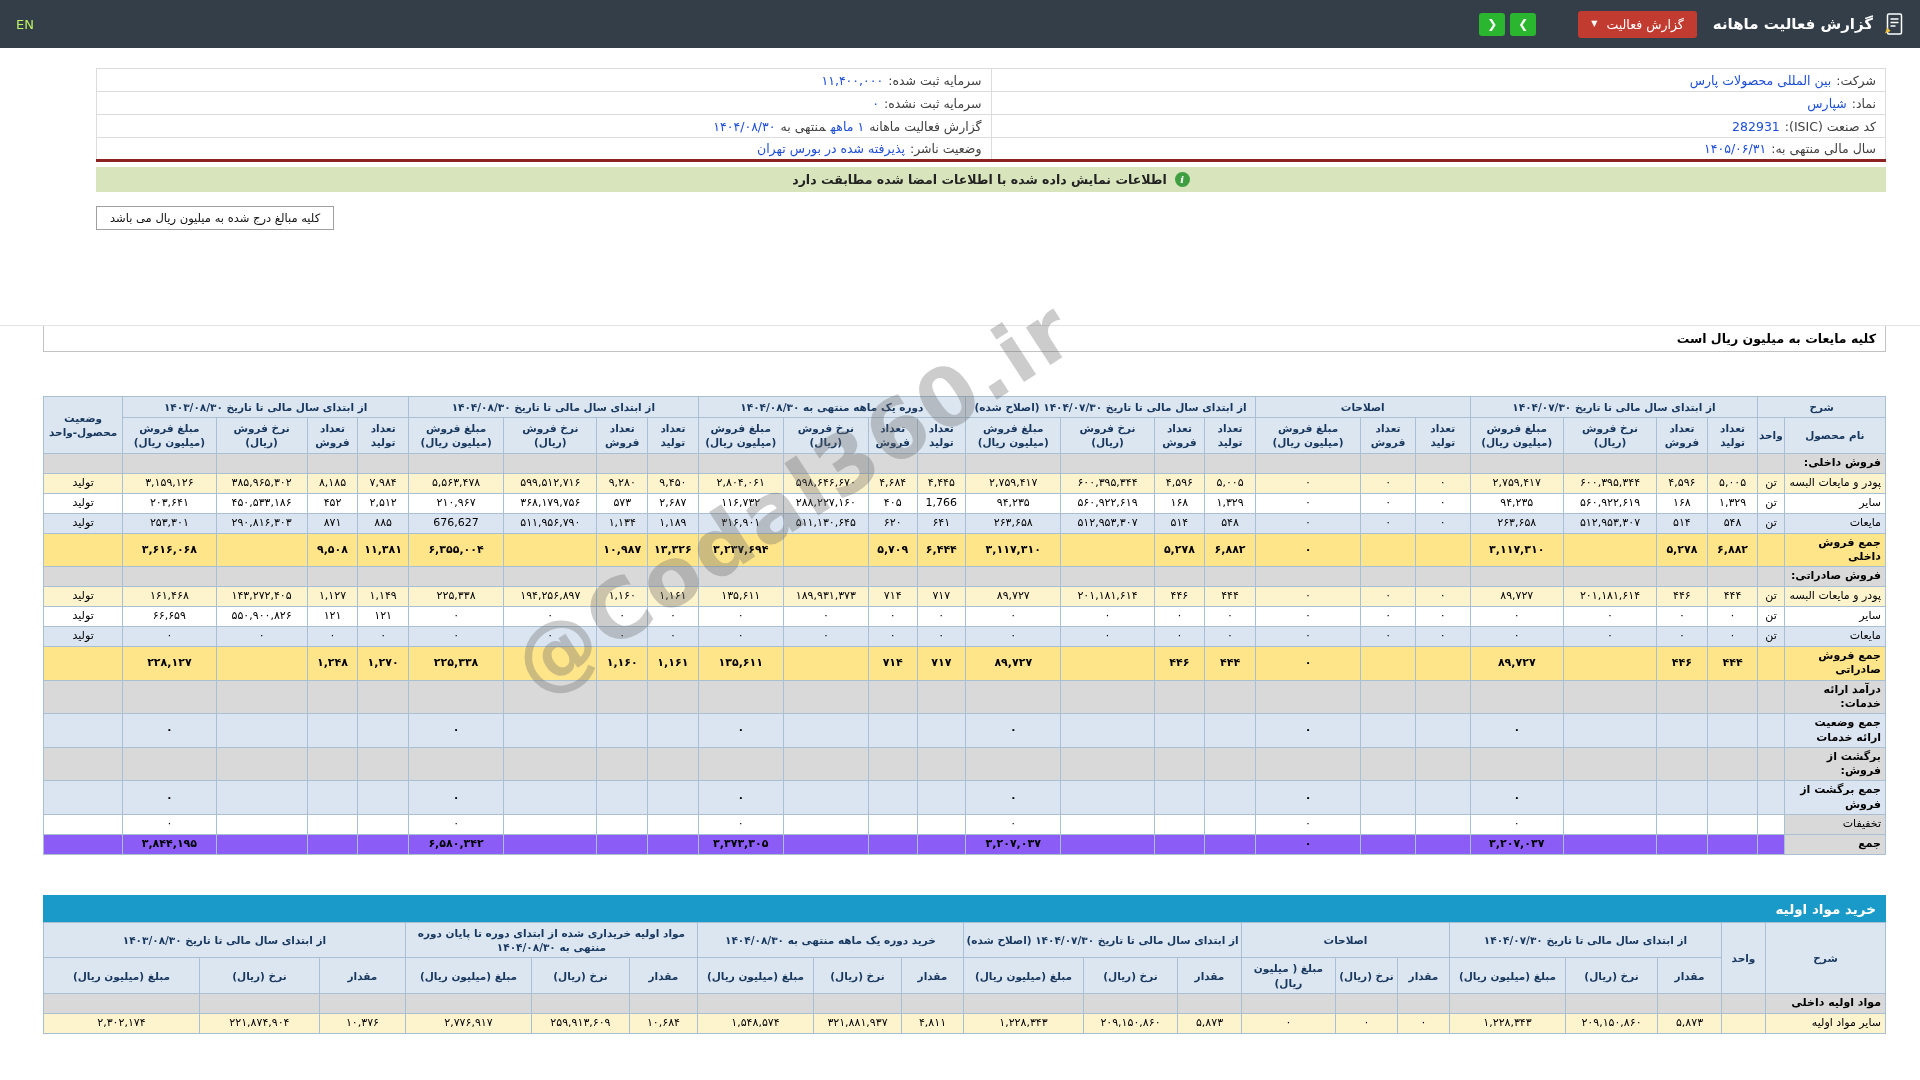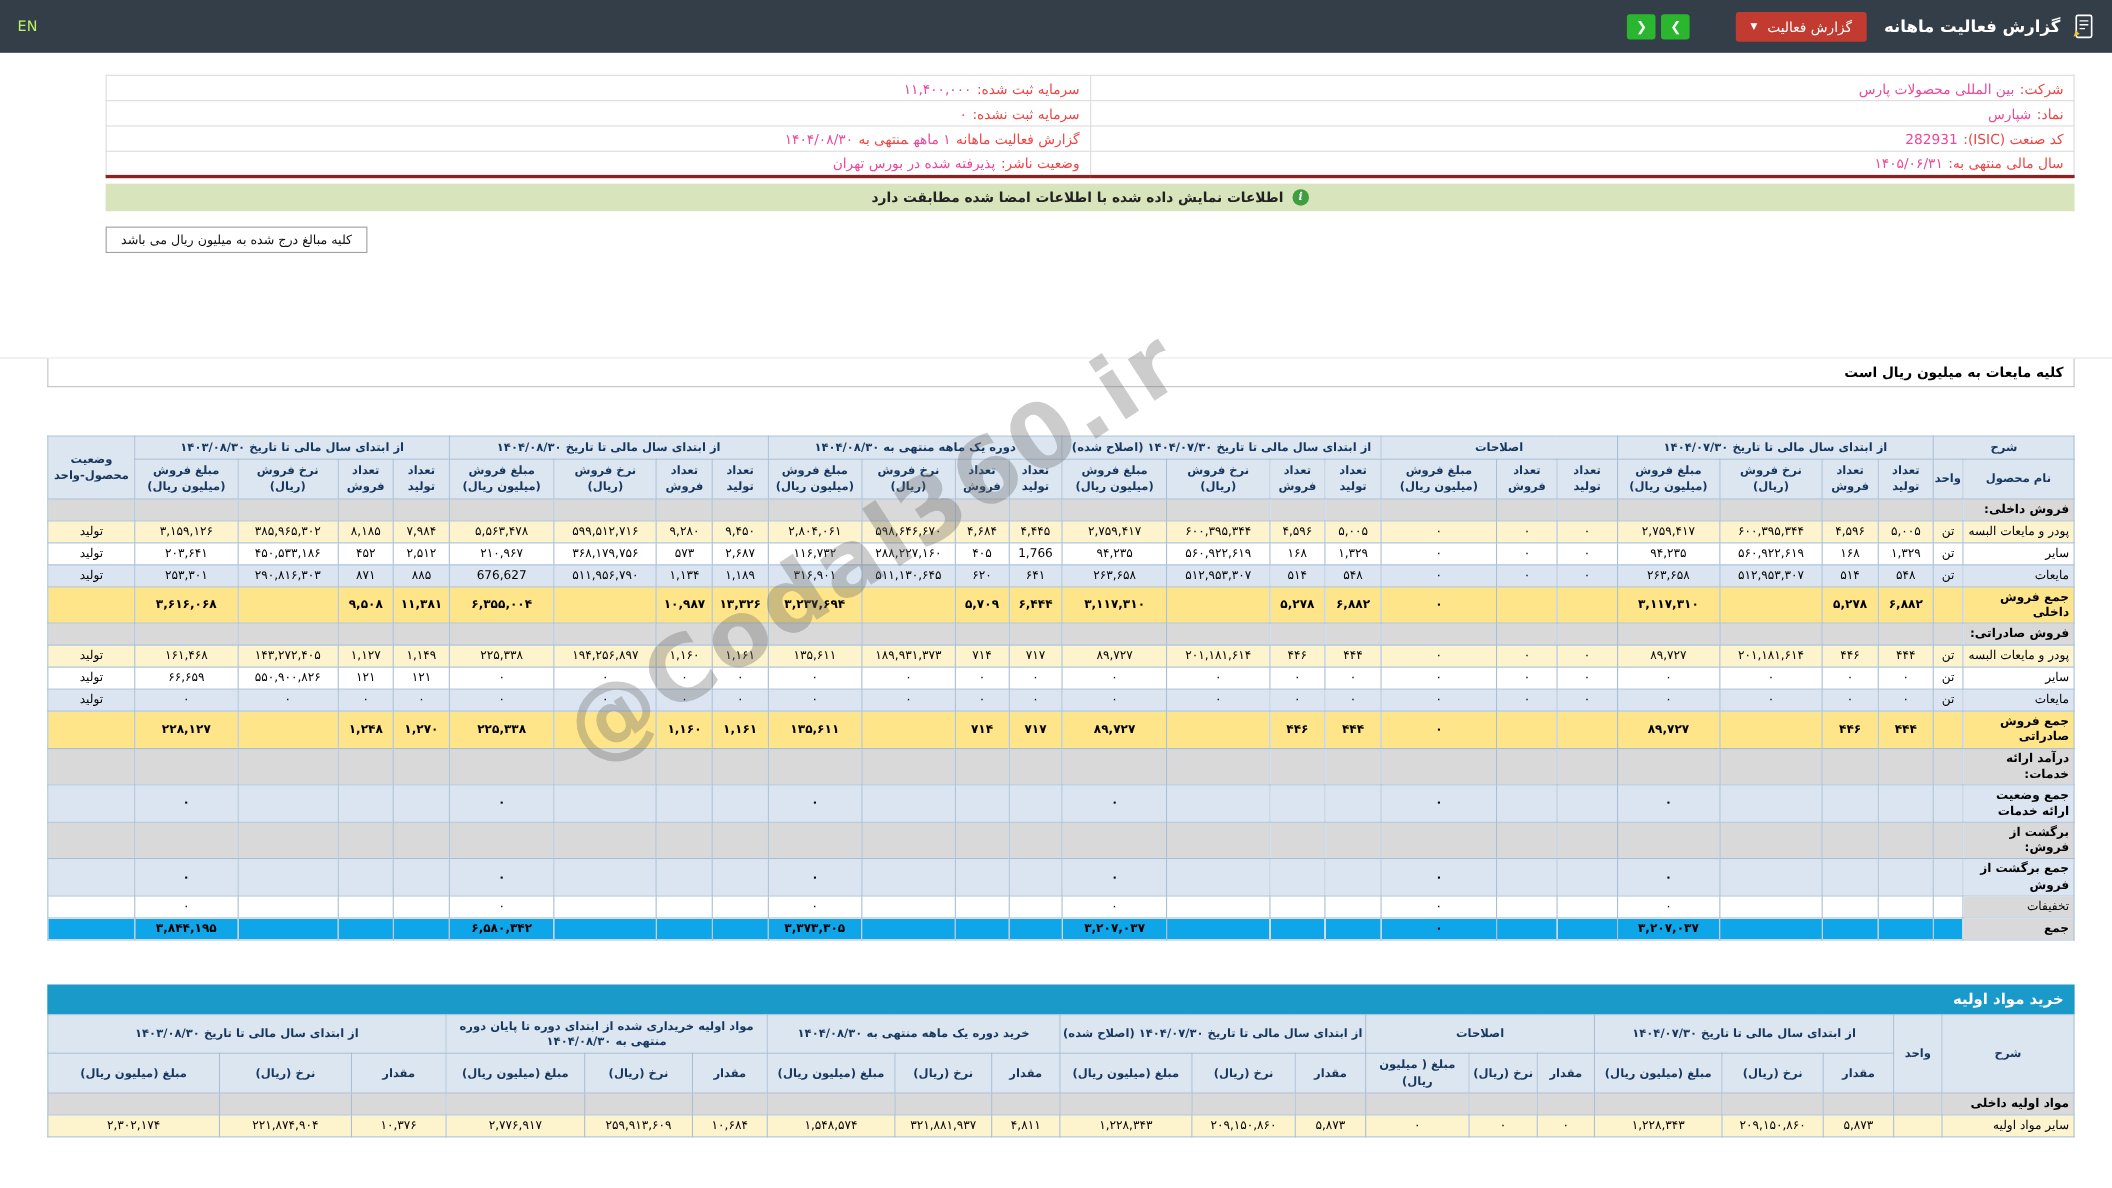--- a/index.html
+++ b/index.html
@@ -14,22 +14,22 @@
 .report-btn .caret{font-size:8px;line-height:1}
 .nav-group{display:flex;gap:5px;margin-right:42px}
 .nav-btn{width:26px;height:23px;background:#2bb62f;border:none;border-radius:3px;color:#fff;font-size:12px;font-weight:bold;cursor:pointer;display:flex;align-items:center;justify-content:center;padding:0;font-family:inherit}
 .en-link{margin-right:auto;font-size:13px;color:#bef264;cursor:pointer}
 
 
 .info-wrap{margin:20px 34px 0 96px}
 table.info-table{width:100%;border-collapse:collapse;font-size:12.5px;table-layout:fixed}
 table.info-table td{border:1px solid #dcdcdc;height:23px;padding:0 9px;vertical-align:middle;white-space:nowrap;overflow:hidden}
 table.info-table tr:last-child td{border-bottom:3px solid #8c2222}
-.lbl{color:#ef4444}
-.val{color:#ec4899}
+.lbl{color:#404040}
+.val{color:#1d4ed8}
 .info-td span{margin-left:5px}
 
 .green-bar{margin:5px 34px 0 96px;background:#d8e4bc;height:25px;display:flex;align-items:center;justify-content:center;gap:8px;font-size:12.5px;font-weight:bold;color:#222}
 .info-icon{width:15px;height:15px;border-radius:50%;background:#3f9e3f;color:#fff;font-size:10px;display:flex;align-items:center;justify-content:center;font-style:italic;font-family:"DejaVu Serif",serif;flex:0 0 15px}
 .note-row{margin:14px 34px 0 96px;text-align:left}
 .note-box{display:inline-block;border:1px solid #9f9f9f;background:#fff;padding:4px 13px;font-size:11.5px;color:#111}
 .divider{margin-top:95px;border-top:1px solid #e3e3e3}
 
 
 .main{margin:0 34px 0 43px}
@@ -39,21 +39,21 @@
 table.data-table th{background:#dce6f1;color:#17375e;font-size:10.5px;font-weight:bold;border:1px solid #a9bfd4;padding:3px 1px;line-height:1.35;vertical-align:middle;overflow:hidden}
 table.data-table td{border:1px solid #a9bfd4;font-size:11px;color:#000;padding:1px 2px;height:20px;text-align:center;line-height:1.3;vertical-align:middle;overflow:hidden}
 table.data-table td.name{text-align:right;padding:2px 4px}
 table.data-table.purchase{margin-top:0}
 tr.r-s td{background:#d9d9d9;font-weight:bold}
 tr.r-y td{background:#fdf3cd}
 tr.r-w td{background:#fff}
 tr.r-b td{background:#dbe5f1}
 tr.r-sum td{background:#ffe58a;font-weight:bold}
 tr.r-bsum td{background:#dbe5f1;font-weight:bold}
-tr.r-ysum td{background:#0ea5e9;font-weight:bold}
+tr.r-ysum td{background:#8b5cf6;font-weight:bold}
 table.data-table td.gray{background:#d9d9d9}
 .purchase-bar{margin-top:40px}
 
 .watermark{position:absolute;left:470px;top:450px;transform:rotate(-33deg);font-size:82px;font-weight:bold;letter-spacing:3px;color:rgba(105,105,105,0.34);direction:ltr;pointer-events:none;z-index:6;white-space:nowrap}
 </style>
 </head>
 <body>
 
 <div class="topbar">
   <span class="doc-icon">

